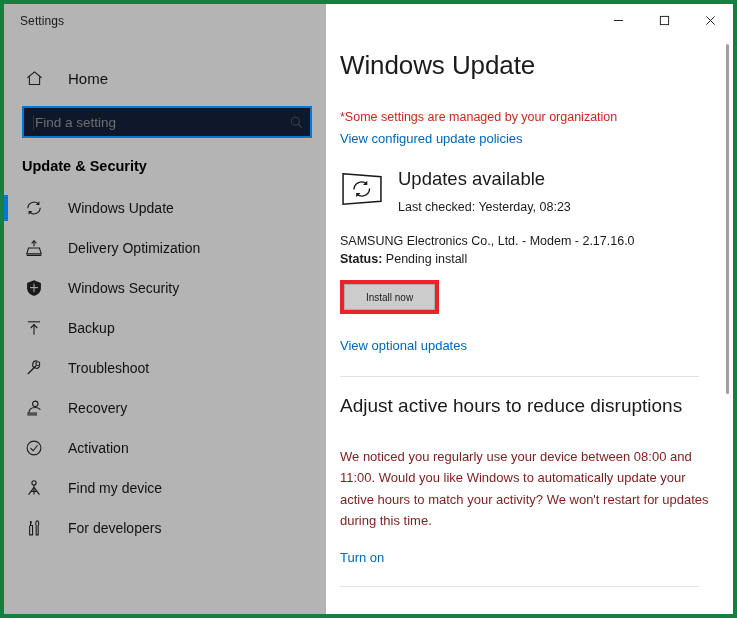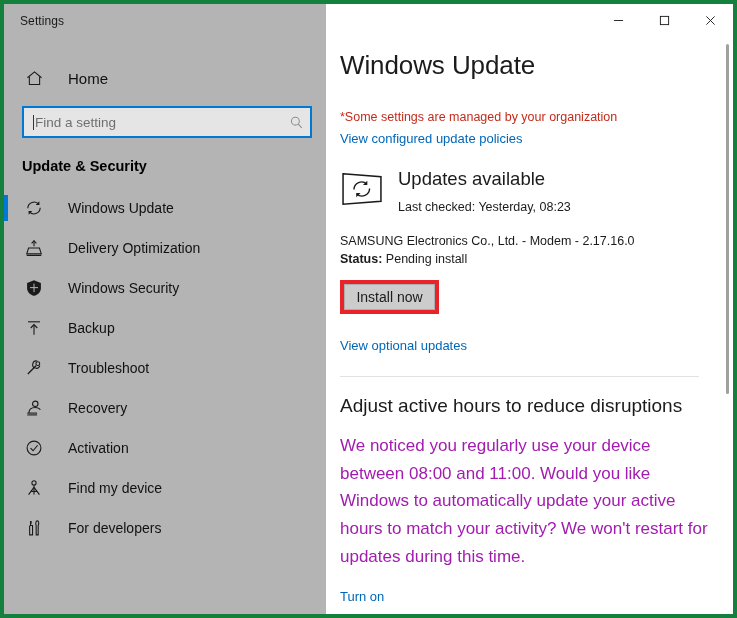--- a/index.html
+++ b/index.html
@@ -50,21 +50,21 @@
     display: flex; align-items: center; justify-content: center;
     margin-right: 22px;
   }
   .home-label {
     font-size: 15px;
     color: #111;
   }
   .search-wrap {
     margin: 8px 14px 12px 18px;
     height: 32px;
-    background: #e5e5e5;
+    background: #0f172a;
     border: 2px solid #0078d4;
     display: flex;
     align-items: center;
     padding: 0 6px 0 9px;
     position: relative;
   }
   .search-caret {
     width: 1px;
     height: 15px;
     background: #333;
@@ -207,21 +207,21 @@
     pointer-events: none;
     z-index: 3;
   }
   .install-btn {
     position: absolute;
     left: 4px; top: 4px;
     width: 91px; height: 26px;
     background: #cccccc;
     border: 1px solid #adadad;
     font-family: "Liberation Sans", sans-serif;
-    font-size: 14px;
+    font-size: 10px;
     color: #1b1b1b;
     cursor: default;
     display: flex; align-items: center; justify-content: center;
   }
 
   .optional-link {
     display: inline-block;
     font-size: 13px;
     color: #0067b8;
     margin-top: 22px;
@@ -233,24 +233,24 @@
     background: #e2e2e2;
     margin-top: 22px;
     margin-right: 10px;
   }
   .section-head {
     font-size: 19px;
     color: #1b1b1b;
     margin-top: 18px;
   }
   .section-body {
-    font-size: 17px;
-    color: #a21caf;
+    font-size: 13px;
+    color: #7f1d1d;
     line-height: 1.62;
-    margin-top: 15px;
+    margin-top: 29px;
     max-width: 372px;
   }
   .turnon-link {
     display: inline-block;
     font-size: 13px;
     color: #0067b8;
     margin-top: 19px;
     cursor: pointer;
   }
   .divider2 {

